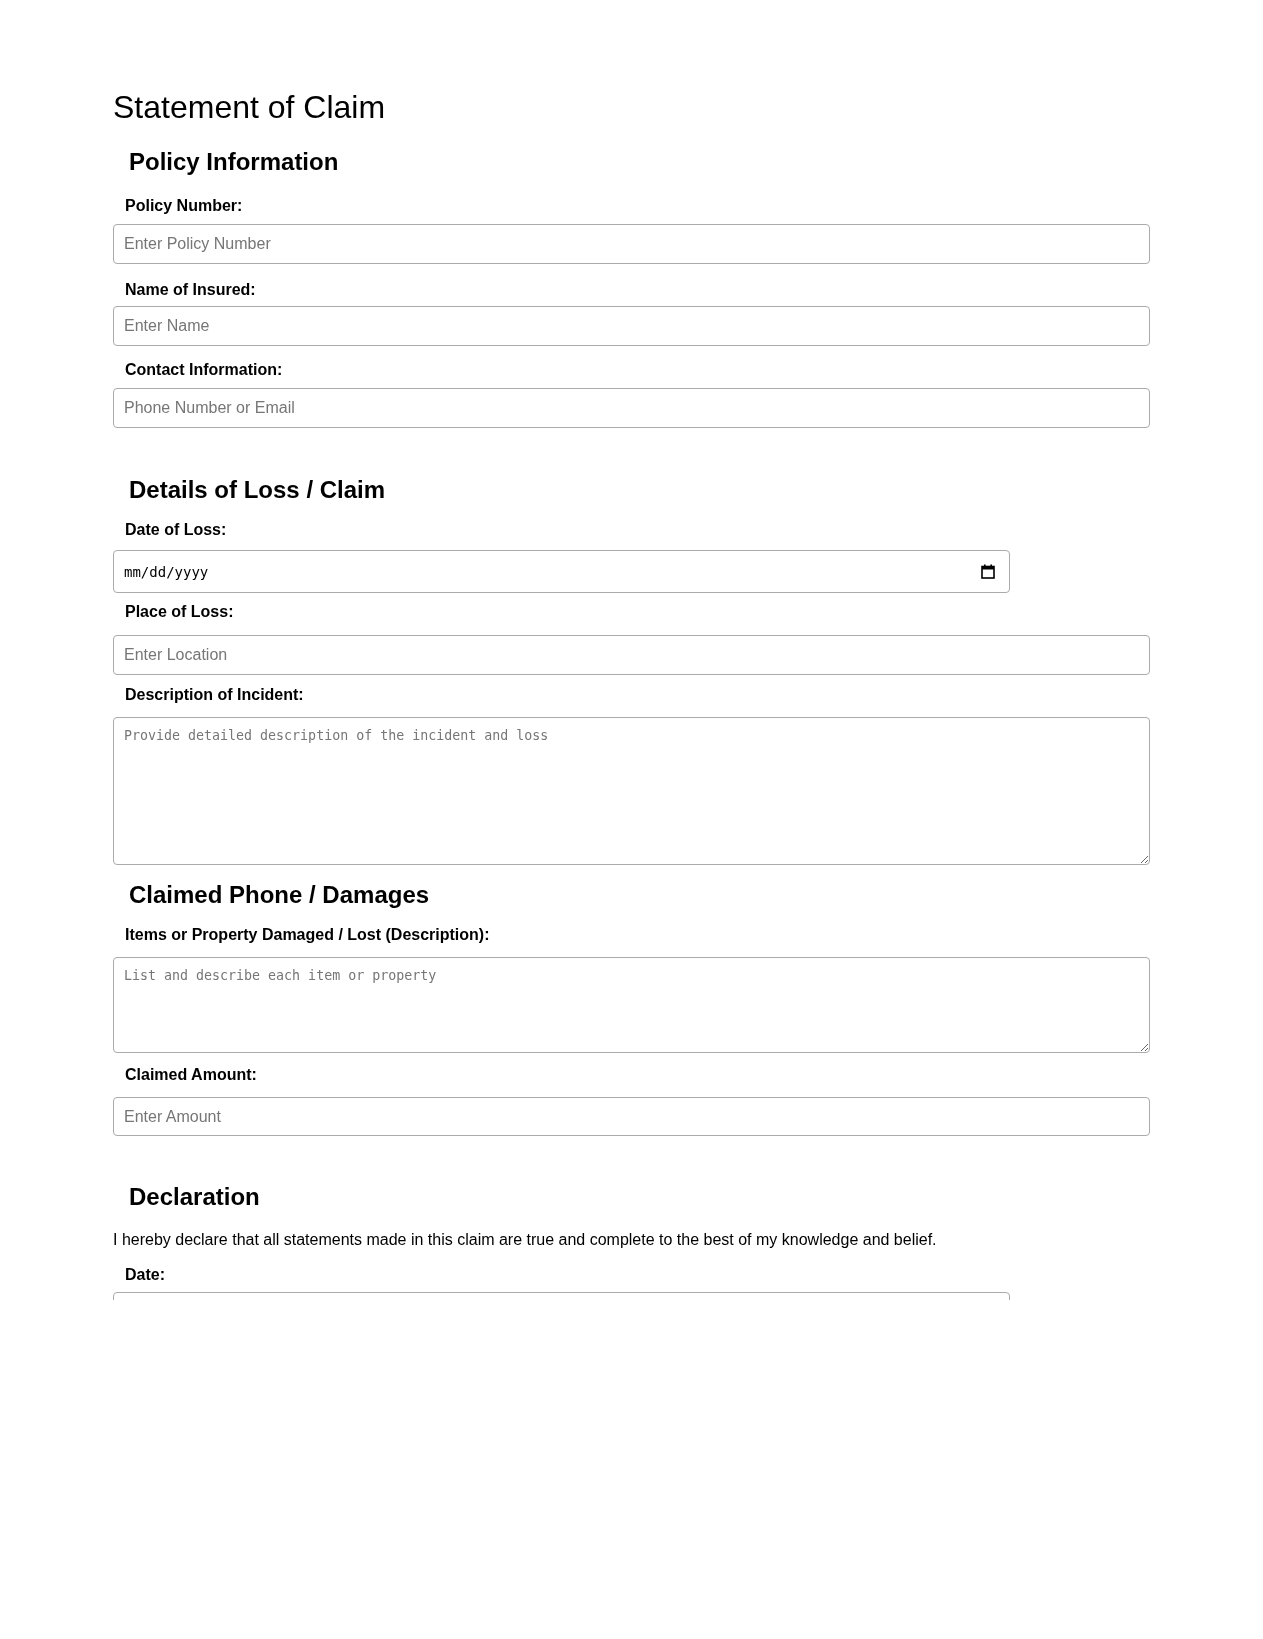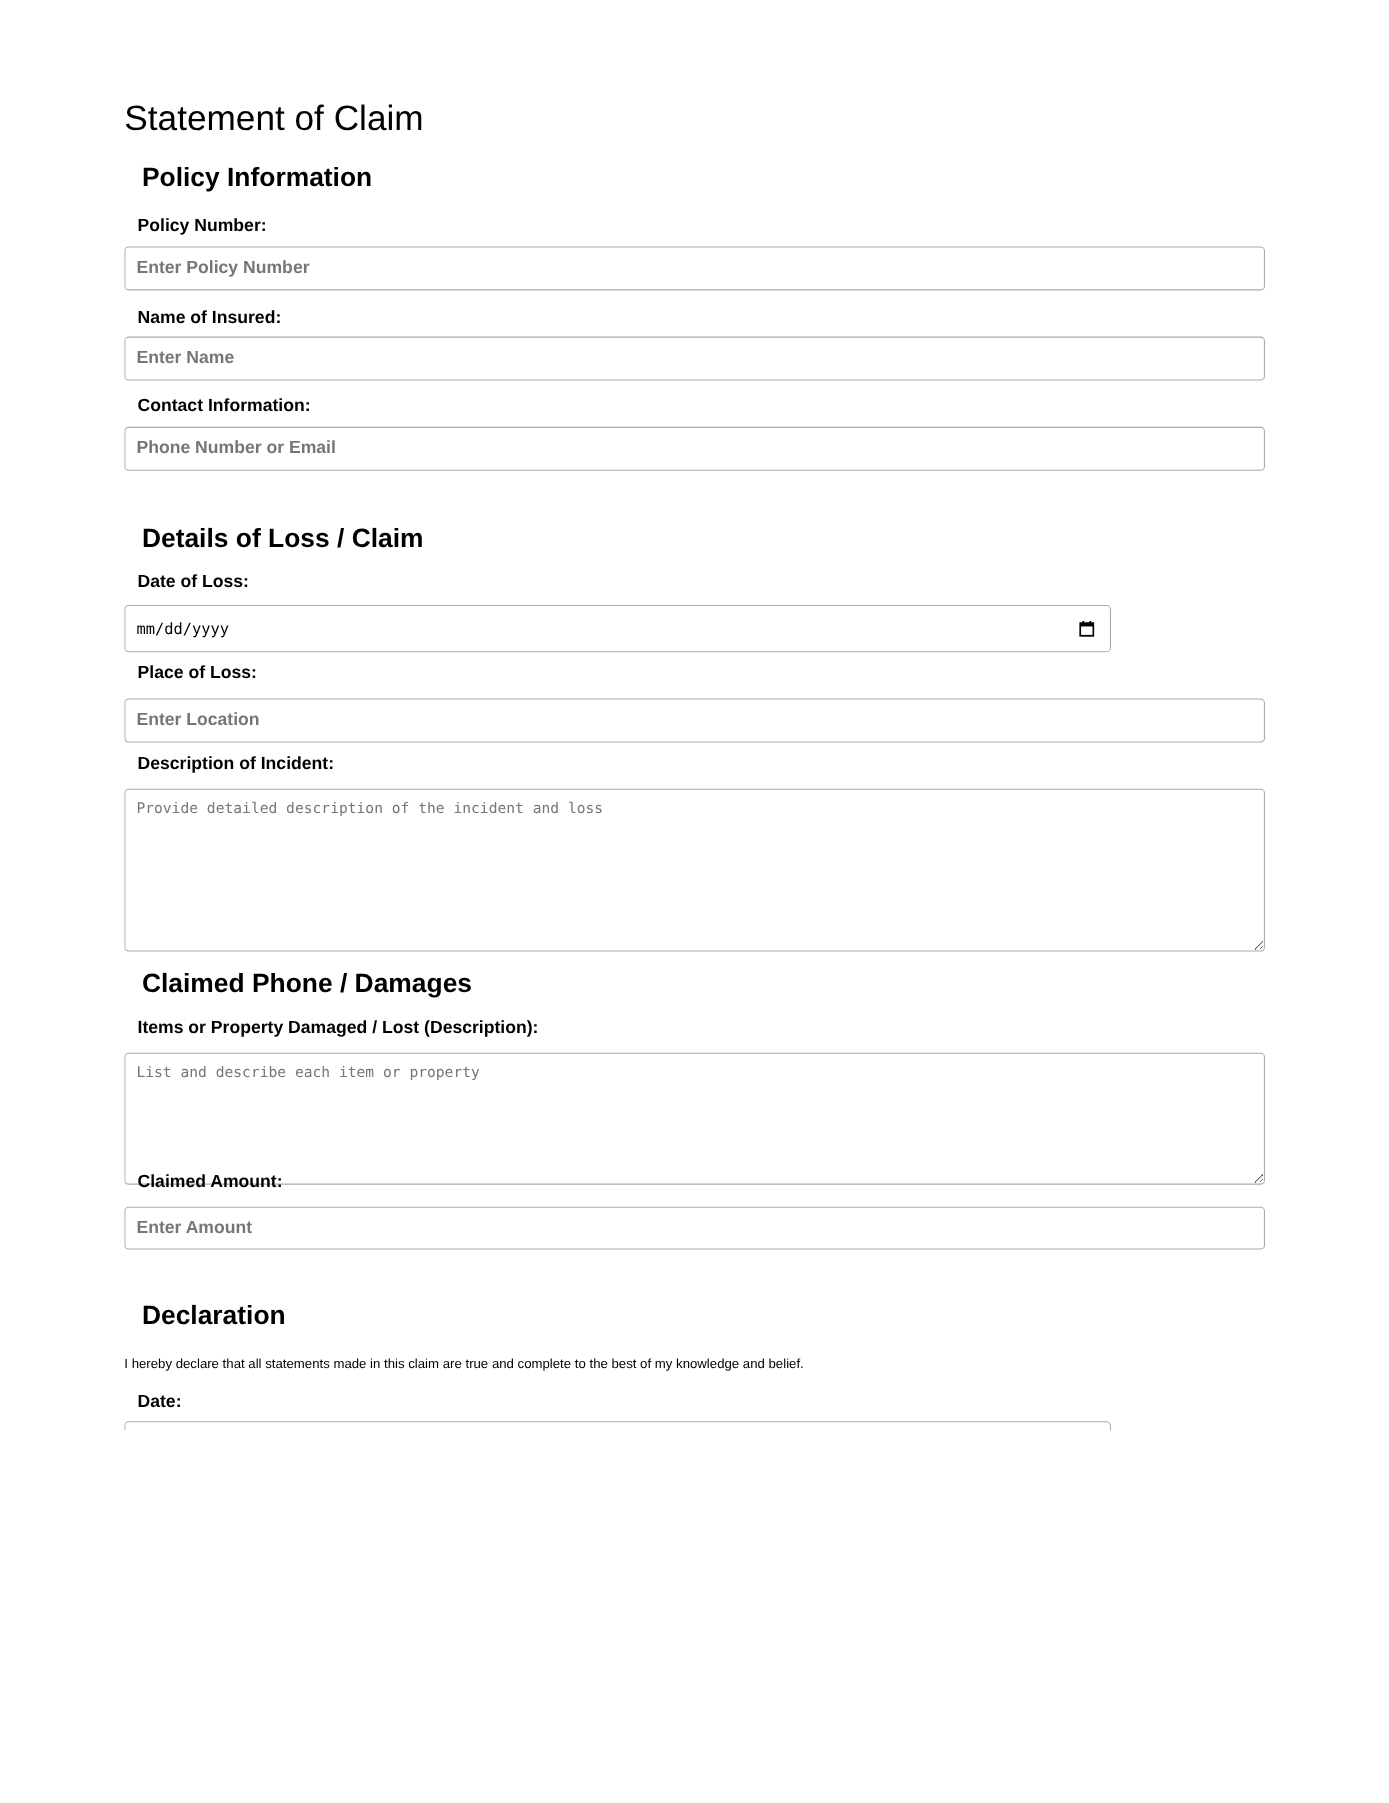--- a/index.html
+++ b/index.html
@@ -58,21 +58,21 @@
       border-radius: 4px;
       background: #fff;
       padding: 0 10px;
       font-family: "Liberation Sans", sans-serif;
       font-size: 16px;
       color: #000;
       outline: none;
       margin: 0;
     }
     .field::placeholder { color: #767676; }
-    input.field { height: 40px; font-weight: bold; }
+    input.field { height: 40px; }
     textarea.field {
       padding: 10px;
       font-family: "DejaVu Sans Mono", monospace;
       font-size: 13.3px;
       line-height: 16px;
       resize: vertical;
     }
     textarea.field::placeholder { color: #767676; }
     .date-field {
       position: absolute;
@@ -97,21 +97,21 @@
       position: absolute;
       right: 14px;
       top: 13px;
       width: 14px;
       height: 15px;
     }
     p.decl {
       position: absolute;
       left: 0;
       margin: 0;
-      font-size: 12px;
+      font-size: 16px;
       line-height: 18px;
       white-space: nowrap;
     }
   </style>
 </head>
 <body>
 
 <div class="page">
 
   <h1>Statement of Claim</h1>
@@ -142,21 +142,21 @@
 
   <label style="top:603px">Place of Loss:</label>
   <input class="field" style="top: 635px;" type="text" placeholder="Enter Location">
 
   <label style="top:686px">Description of Incident:</label>
   <textarea class="field" style="top: 717px; height: 148px;" placeholder="Provide detailed description of the incident and loss"></textarea>
 
   <h2 style="top:881px">Claimed Phone / Damages</h2>
 
   <label style="top:926px">Items or Property Damaged / Lost (Description):</label>
-  <textarea class="field" style="top: 957px; height: 120px;" placeholder="List and describe each item or property"></textarea>
+  <textarea class="field" style="top: 957px; height: 96px;" placeholder="List and describe each item or property"></textarea>
 
   <label style="top:1066px">Claimed Amount:</label>
   <input class="field" style="top: 1097px; height: 39px;" type="text" placeholder="Enter Amount">
 
   <h2 style="top:1183px">Declaration</h2>
 
   <p class="decl" style="top:1231px">I hereby declare that all statements made in this claim are true and complete to the best of my knowledge and belief.</p>
 
   <label style="top:1266px">Date:</label>
   <div class="date-field" style="top:1292px"></div>

